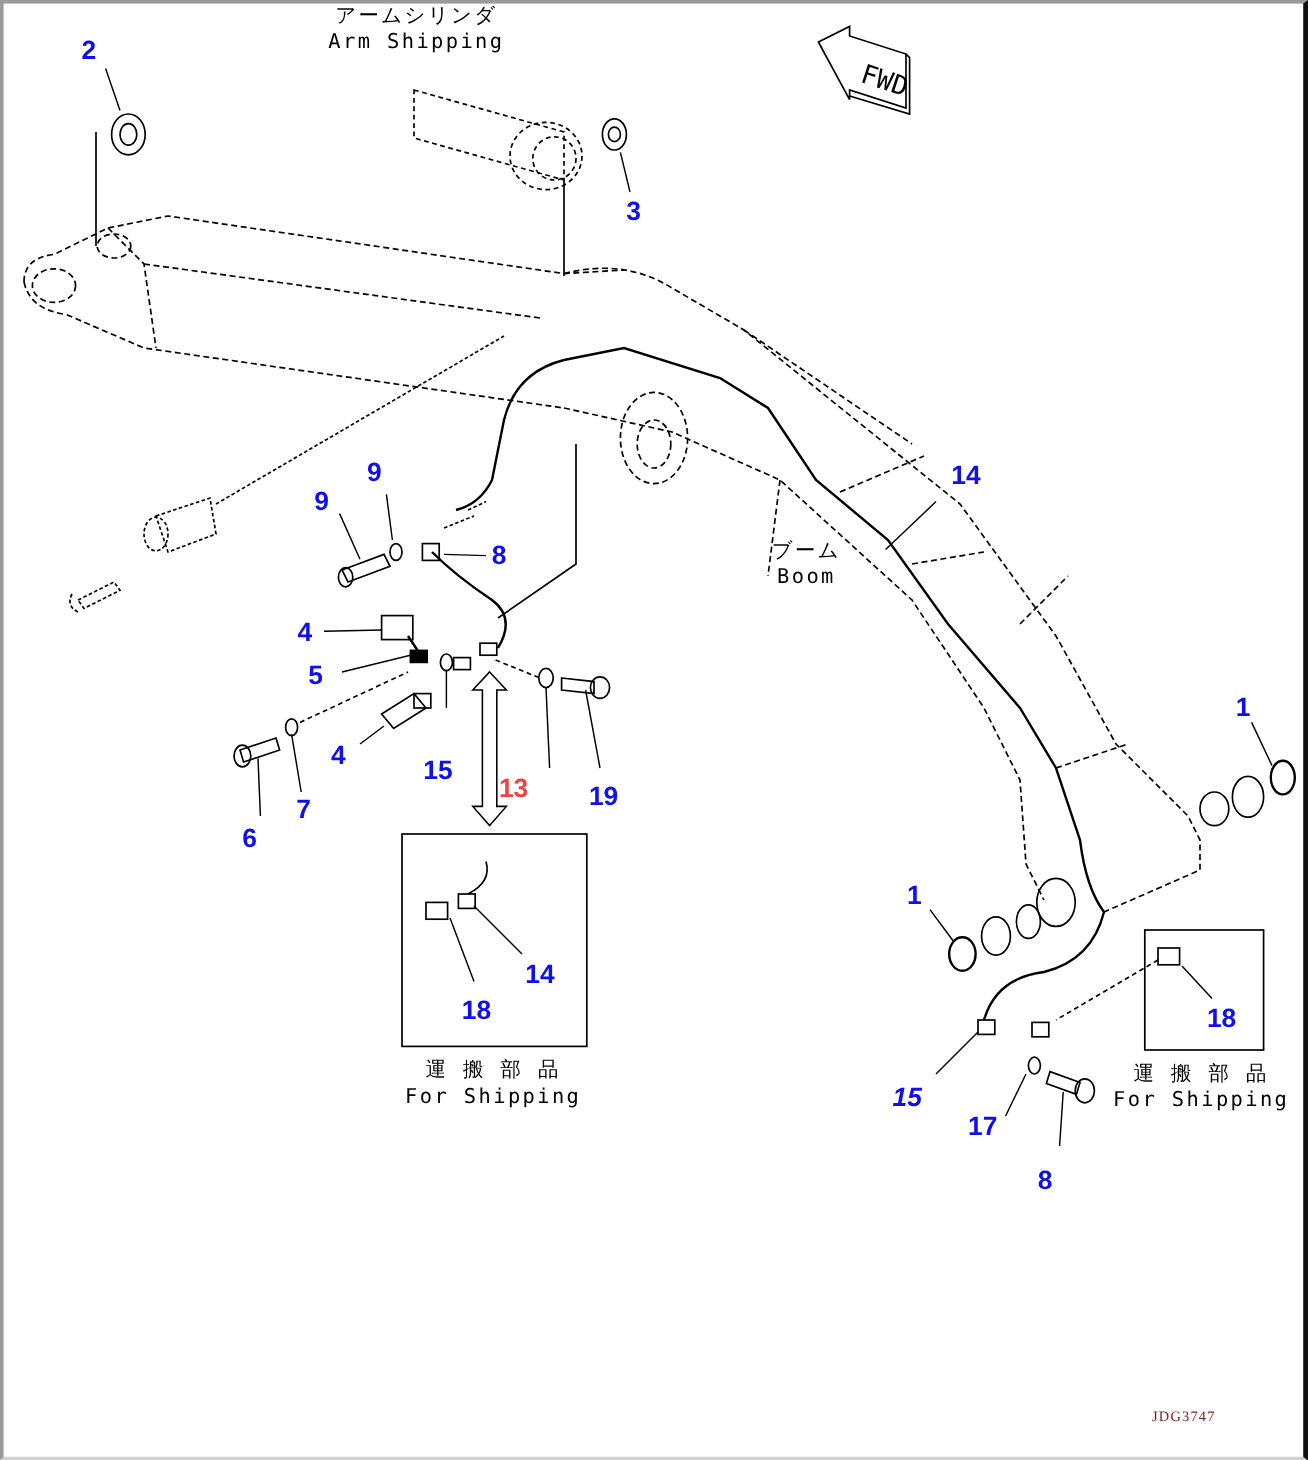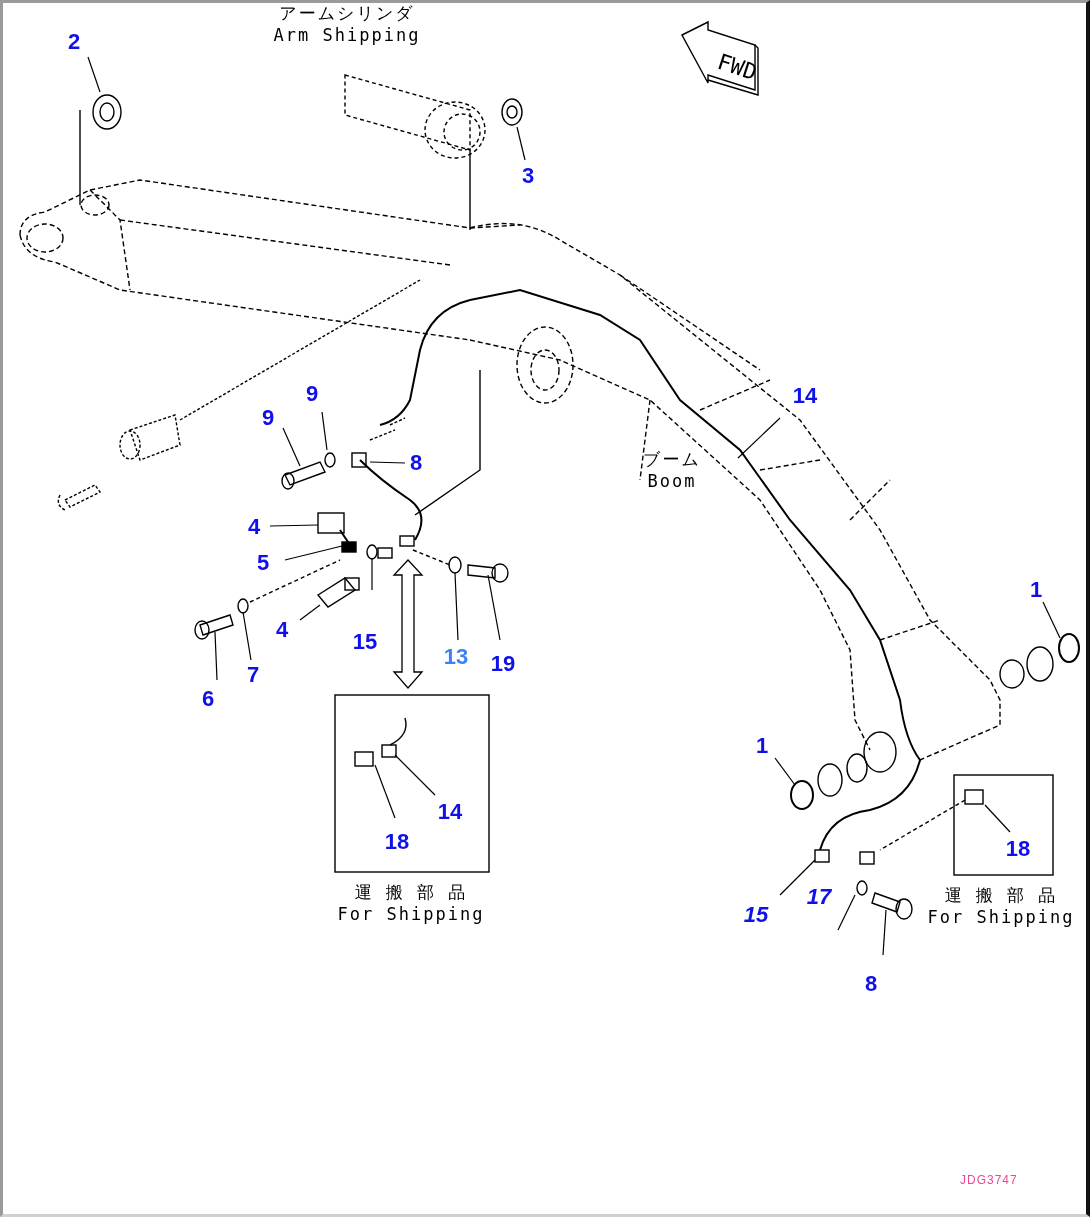--- a/index.html
+++ b/index.html
@@ -16,21 +16,21 @@
     position: absolute; color: #1010e8; font-family: "Liberation Sans", sans-serif;
     font-weight: bold; font-size: 22px; line-height: 1; transform: translate(-50%, -50%);
   }
   .caption {
     position: absolute; font-family: "DejaVu Sans Mono", monospace; font-size: 17px;
     color: #000; text-align: center; line-height: 22px; letter-spacing: 2px; white-space: nowrap;
     transform: translateX(-50%);
   }
   .drawing-id {
     position: absolute; left: 960px; top: 1173px;
-    font-family: Liberation Sans, sans-serif; font-size: 12px; color: #ec4899; letter-spacing: 1px; text-align: right;
+    font-family: Liberation Serif, serif; font-size: 12px; color: #7f1d1d; letter-spacing: 1px; text-align: right;
   }
   .fwd-text {
     font-family: "DejaVu Sans Mono", monospace; font-size: 22px;
   }
 </style>
 </head>
 <body>
 
 <div class="frame"></div>
 
@@ -206,27 +206,27 @@
 
 <div class="callout" style="left: 74px; top: 42px; color: rgb(16, 16, 232);">2</div>
 <div class="callout" style="left: 528px; top: 176px; color: rgb(16, 16, 232);">3</div>
 <div class="callout" style="left: 268px; top: 418px; color: rgb(16, 16, 232);">9</div>
 <div class="callout" style="left: 312px; top: 394px; color: rgb(16, 16, 232);">9</div>
 <div class="callout" style="left: 416px; top: 463px; color: rgb(16, 16, 232);">8</div>
 <div class="callout" style="left: 254px; top: 527px; color: rgb(16, 16, 232);">4</div>
 <div class="callout" style="left: 263px; top: 563px; color: rgb(16, 16, 232);">5</div>
 <div class="callout" style="left: 282px; top: 630px; color: rgb(16, 16, 232);">4</div>
 <div class="callout" style="left: 365px; top: 642px; color: rgb(16, 16, 232);">15</div>
-<div class="callout" style="left: 456px; top: 657px; color: #3b82f6;">13</div>
+<div class="callout" style="left: 428px; top: 657px; color: #ef4444;">13</div>
 <div class="callout" style="left: 503px; top: 664px; color: rgb(16, 16, 232);">19</div>
 <div class="callout" style="left: 208px; top: 699px; color: rgb(16, 16, 232);">6</div>
 <div class="callout" style="left: 253px; top: 675px; color: rgb(16, 16, 232);">7</div>
 <div class="callout" style="left: 805px; top: 396px; color: rgb(16, 16, 232);">14</div>
 <div class="callout" style="left: 450px; top: 812px; color: rgb(16, 16, 232);">14</div>
 <div class="callout" style="left: 397px; top: 842px; color: rgb(16, 16, 232);">18</div>
 <div class="callout" style="left: 1018px; top: 849px; color: rgb(16, 16, 232);">18</div>
 <div class="callout" style="left: 1036px; top: 590px; color: rgb(16, 16, 232);">1</div>
 <div class="callout" style="left: 762px; top: 746px; color: rgb(16, 16, 232);">1</div>
 <div class="callout" style="left: 756px; top: 915px; color: rgb(16, 16, 232); font-style: italic;">15</div>
-<div class="callout" style="left: 819px; top: 897px; color: rgb(16, 16, 232); font-style: italic;">17</div>
+<div class="callout" style="left: 819px; top: 939px; color: rgb(16, 16, 232);">17</div>
 <div class="callout" style="left: 871px; top: 984px; color: rgb(16, 16, 232);">8</div>
 
 <div class="drawing-id">JDG3747</div>
 
 </body></html>

